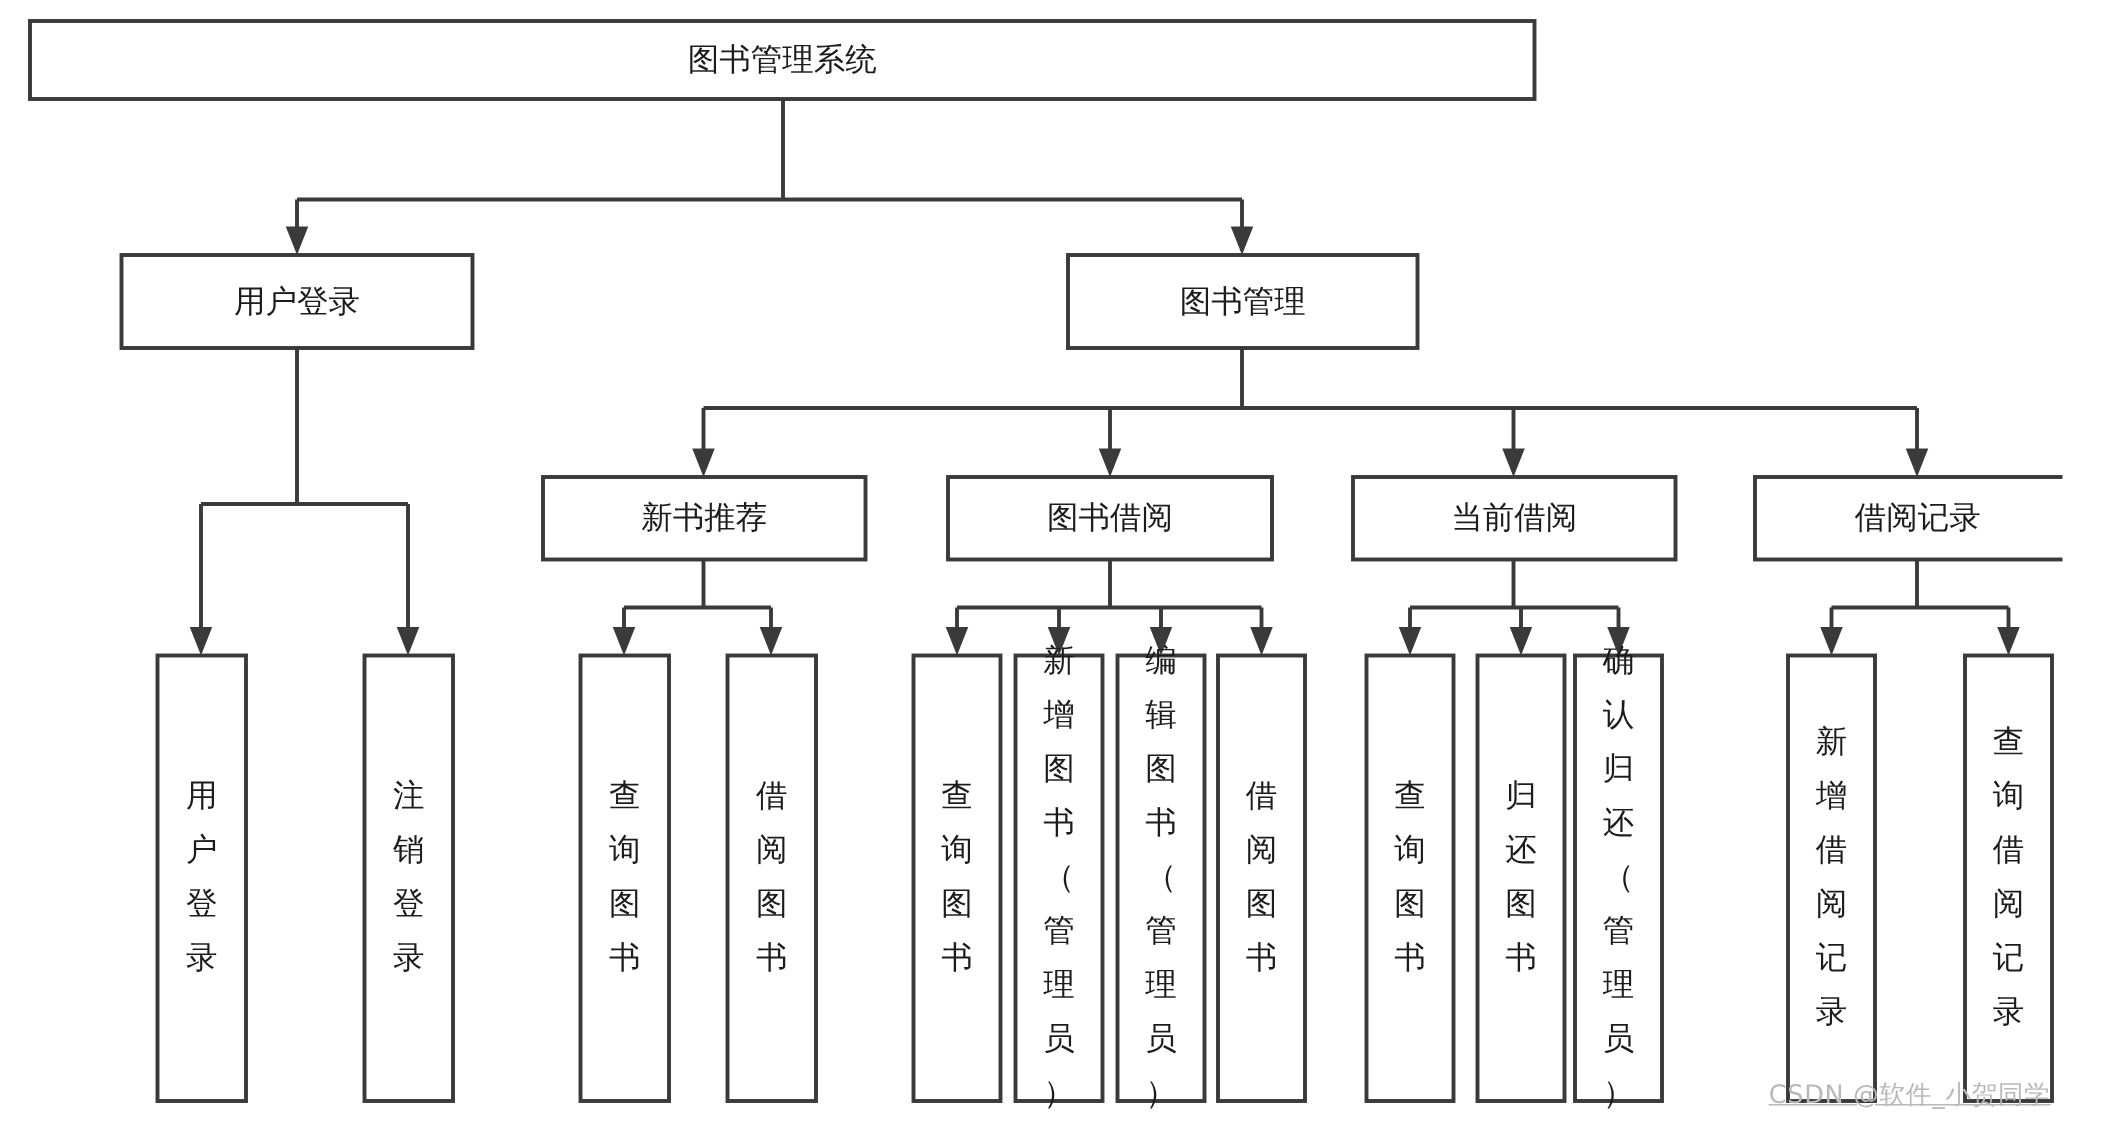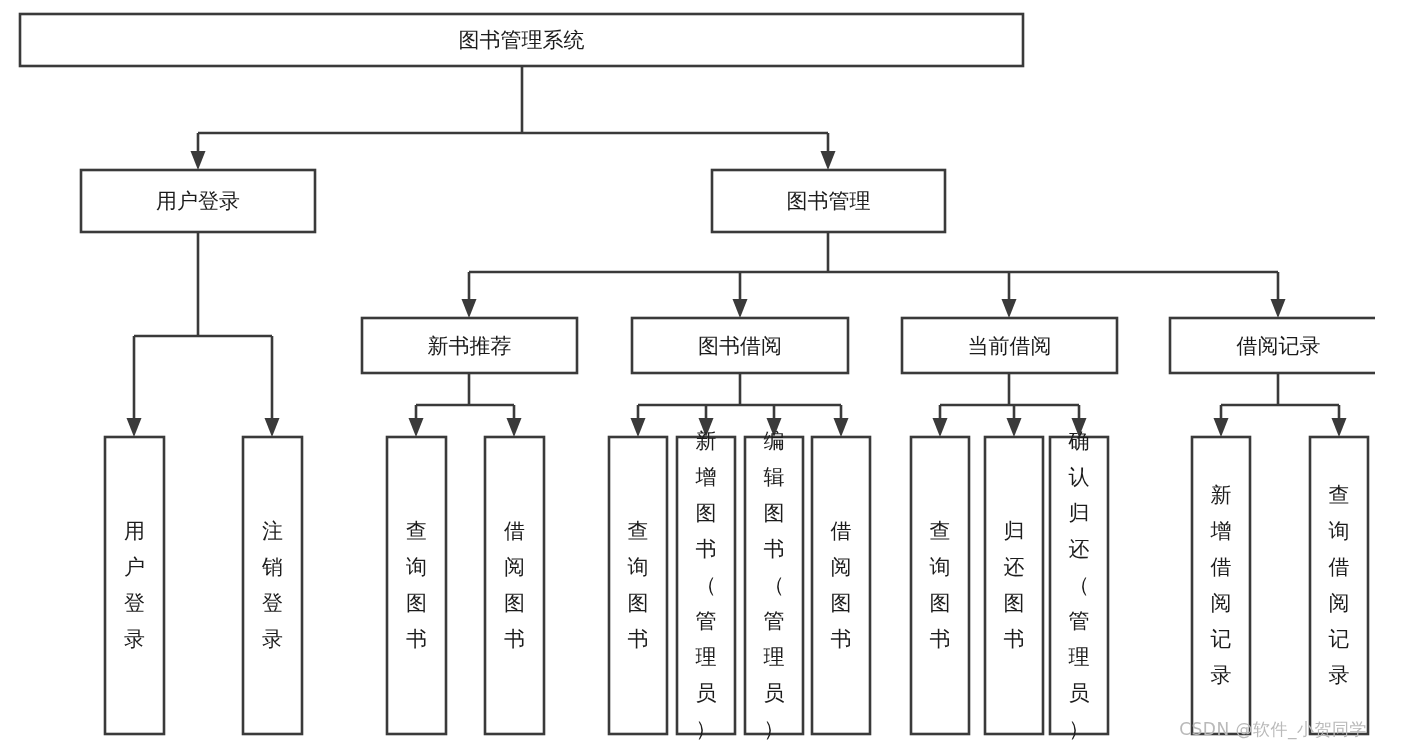--- a/index.html
+++ b/index.html
@@ -54,20 +54,21 @@
   .watermark {
     position: absolute;
     right: 8px;
     bottom: 6px;
     font-family: "DejaVu Sans", "Liberation Sans", sans-serif;
     font-size: 17px;
     color: #b9b9b9;
     letter-spacing: 0.5px;
     white-space: nowrap;
     pointer-events: none;
+    text-decoration: underline;
   }
 </style>
 </head>
 <body>
 
 <div id="diagram-root">
 
   <svg class="flow" viewBox="0 0 1405 747" xmlns="http://www.w3.org/2000/svg">
     <g id="edges-layer">
         <line x1="522" y1="66" x2="522" y2="133" class="edge-line"></line>

